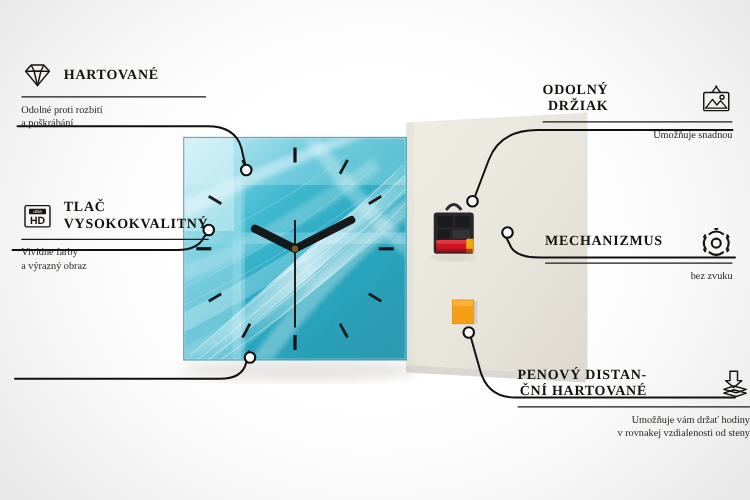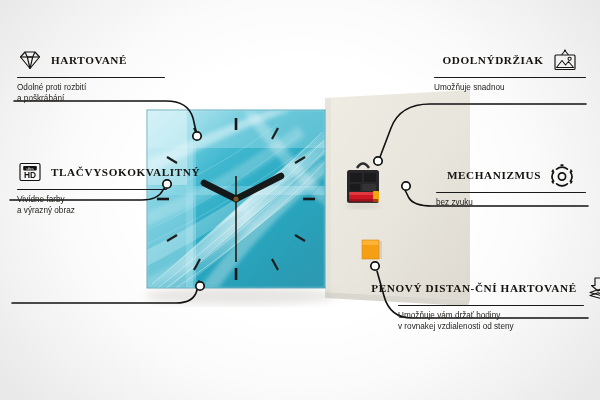--- a/index.html
+++ b/index.html
@@ -9,43 +9,43 @@
     background:#ffffff;
   }
   #root{
     position:relative;width:600px;height:400px;
     background:
       radial-gradient(ellipse 62% 78% at 50% 48%, #ffffff 0%, #ffffff 42%, #fbfbfb 62%, #f2f2f2 82%, #e9e9e9 100%);
   }
   
   .feat{position:absolute;}
   .feat .head{display:flex;align-items:center;gap:8px;}
-  .feat.right .head{flex-direction:row;justify-content:center;}
-  .titles{display:flex;line-height:1.16;}
+  .feat.right .head{flex-direction:row;justify-content:space-between;margin-top:18px;}
+  .titles{display:flex;flex-direction:column;line-height:1.16;}
   .t-line{
     font-family:"Liberation Serif",serif;
     font-weight:700;font-size:11.2px;letter-spacing:.6px;
     color:#15130f;white-space:nowrap;
   }
   .feat.right .t-line{text-align:right;}
   .rule{height:1.15px;background:#1a1a1a;margin:5px 0 4px 0;border-radius:1px;}
   .sub{
-    font-family:Liberation Sans, sans-serif;
+    font-family:Liberation Serif, serif;
     font-size:8.2px;color:#26241f;line-height:1.38;white-space:nowrap;
   }
-  .feat.right .sub{}
+  .feat.right .sub{text-align:right;}
   .ico{width:26px;height:24px;flex:0 0 26px;display:block;}
   
   #f-glass{left:17px;top:48px;width:148px;}
   #f-print{left:17px;top:160px;width:150px;}
   #f-edges{left:17px;top:273px;width:160px;}
   
   #f-holder{right:14px;top:48px;width:152px;}
   #f-mech{right:14px;top:163px;width:150px;}
-  #f-foam{right:16px;top:276px;width:186px;}
+  #f-foam{right:0;top:276px;width:186px;}
   
   #lines,#product{position:absolute;left:0;top:0;width:600px;height:400px;}
   #lines{pointer-events:none;}
 </style>
 </head>
 <body>
 
 <div id="root">
 
   <svg id="product" viewBox="0 0 600 400">

